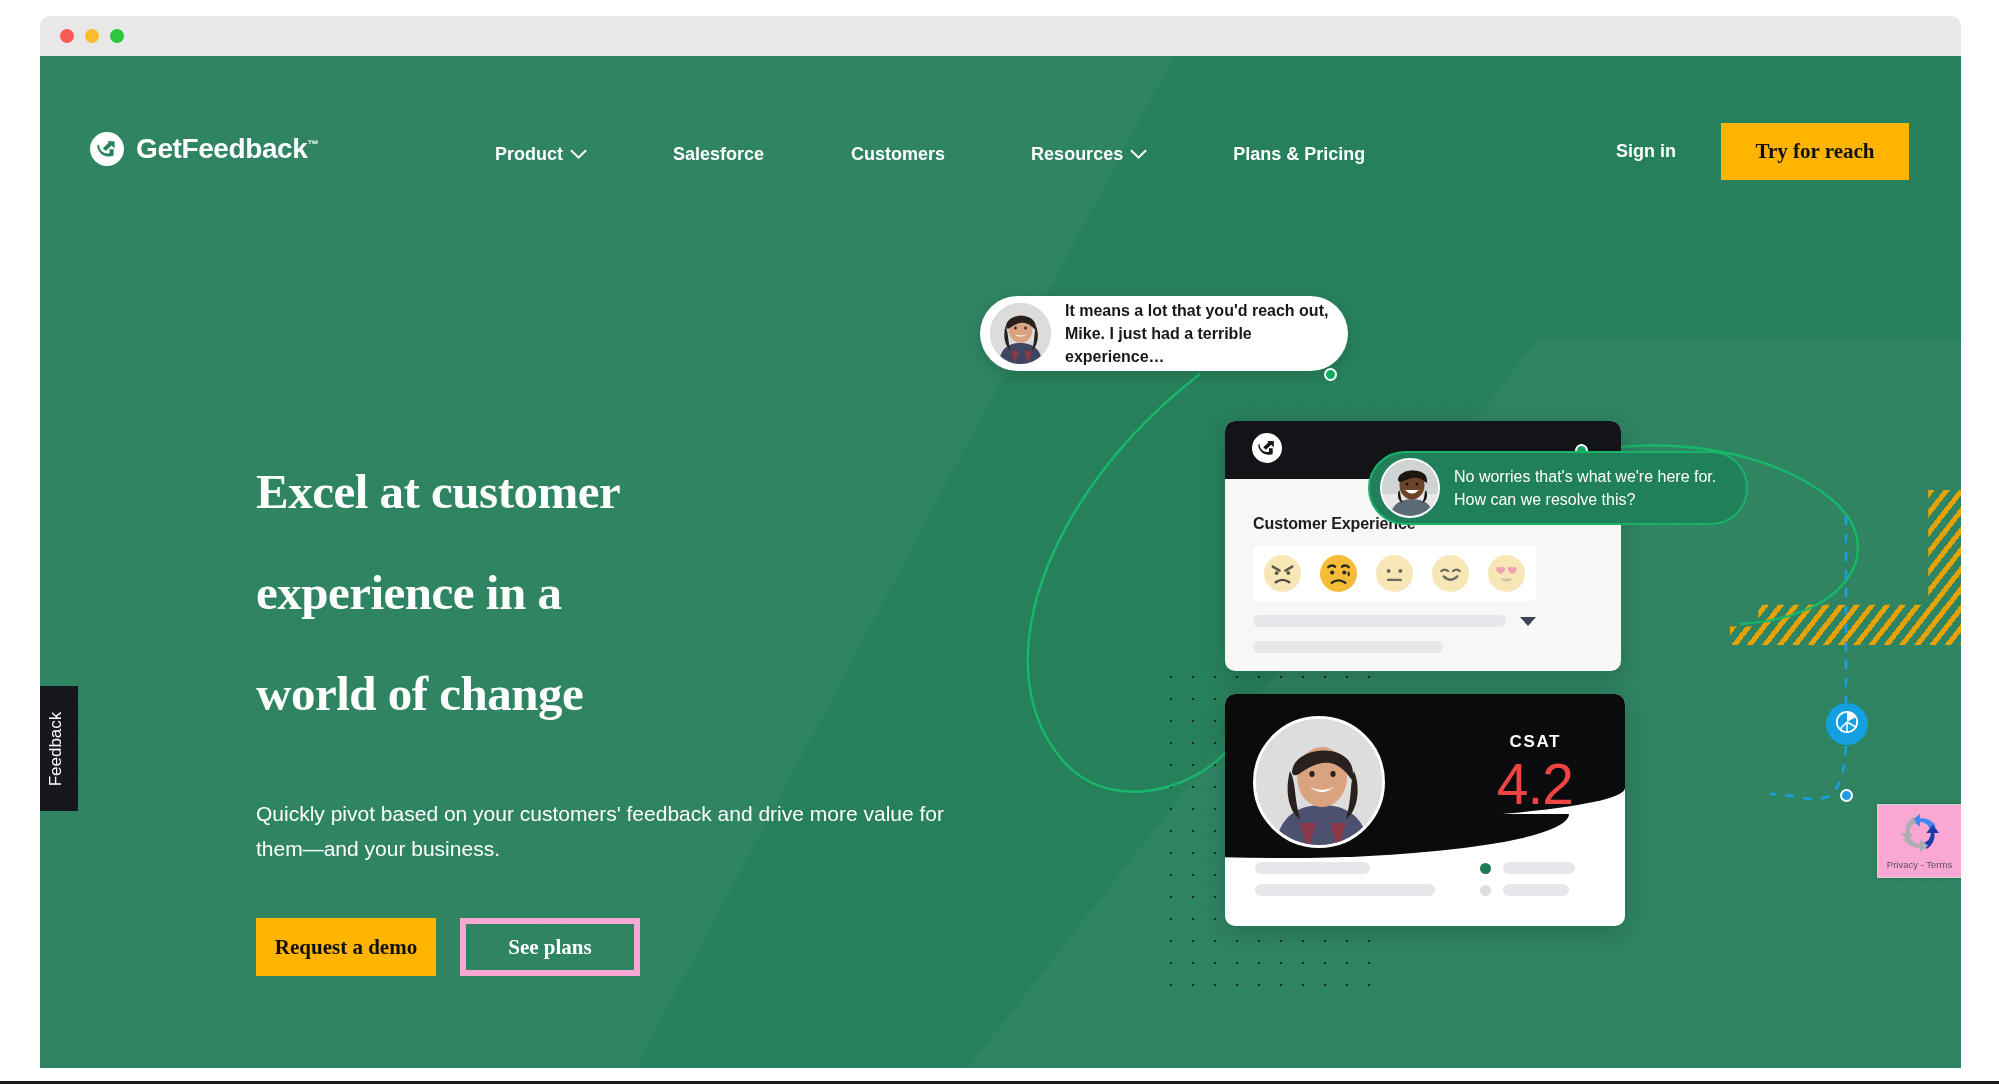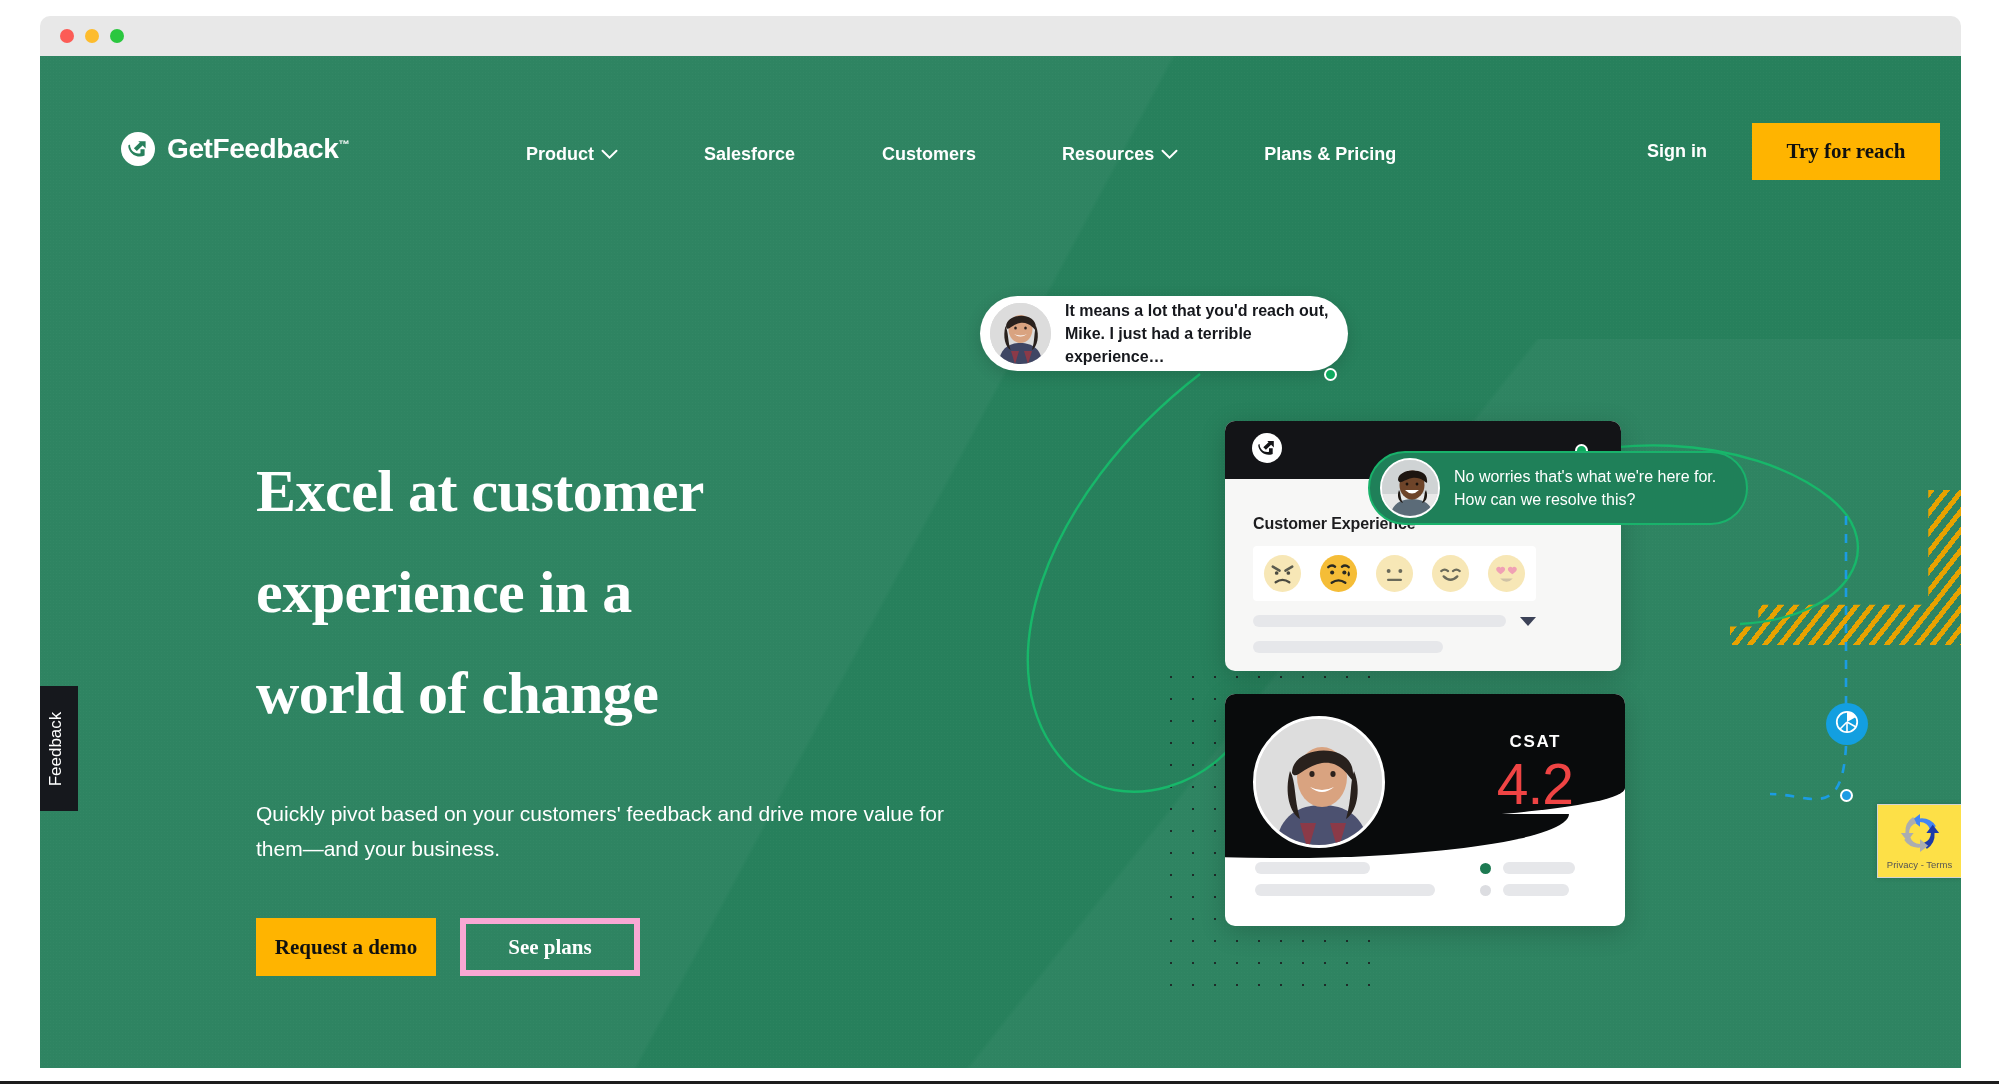--- a/index.html
+++ b/index.html
@@ -52,21 +52,21 @@
     background-image:
       radial-gradient(rgba(255,255,255,.10) 0.5px, transparent 0.6px),
       radial-gradient(rgba(0,0,0,.10) 0.5px, transparent 0.6px);
     background-size: 3px 3px, 5px 5px;
     background-position: 0 0, 2px 1px;
     pointer-events: none;
   }
 
   
   .nav {
-    position: absolute; left: 0; top: 0; width: 100%; height: 104px; margin-left: 31px;
+    position: absolute; left: 0; top: 0; width: 100%; height: 104px;
   }
   .logo {
     position: absolute; left: 50px; top: 76px;
     display: flex; align-items: center; gap: 12px;
   }
   .logo-mark { width: 34px; height: 34px; }
   .logo-word {
     color: #ffffff; font-size: 28px; font-weight: 700; letter-spacing: -0.4px;
     position: relative;
   }
@@ -99,21 +99,21 @@
     display: flex; align-items: center; justify-content: center;
     cursor: pointer; white-space: nowrap;
     min-width: 188px;
   }
 
   
   .hero-copy { position: absolute; left: 216px; top: 385px; width: 760px; }
   .hero-title {
     font-family: "Liberation Serif", serif;
     color: #ffffff; font-weight: 700;
-    font-size: 60px; line-height: 101px; letter-spacing: -0.5px;
+    font-size: 49px; line-height: 101px; letter-spacing: -0.5px;
   }
   .hero-sub {
     margin-top: 52px;
     color: #ffffff; font-size: 21px; line-height: 35px; max-width: 700px;
   }
   .hero-btns { margin-top: 52px; display: flex; gap: 24px; }
   .btn-primary {
     background: #ffb400; color: #10100f;
     font-family: "Liberation Serif", serif; font-weight: 700; font-size: 21px;
     width: 180px; height: 58px;
@@ -280,21 +280,21 @@
     position: absolute; left: 746px; top: 397px;
     width: 42px; height: 42px; border-radius: 50%;
     background: #139fe0; display: flex; align-items: center; justify-content: center;
     z-index: 7;
   }
 
   
   .recaptcha {
     position: absolute; right: 0px; top: 748px;
     width: 84px; height: 74px;
-    background: #fde047; border: 1px solid #d3d3d3;
+    background: #f9a8d4; border: 1px solid #d3d3d3;
     border-right: none;
     box-shadow: 0 0 5px rgba(0,0,0,.18);
     display: flex; flex-direction: column; align-items: center; justify-content: center;
     gap: 2px;
   }
   .recaptcha-text { font-size: 9.5px; color: #555; white-space: nowrap; }
 
   .bottom-rule {
     position: absolute; left: 0; bottom: 0; width: 1999px; height: 3px; background: #1d1d1d;
   }

